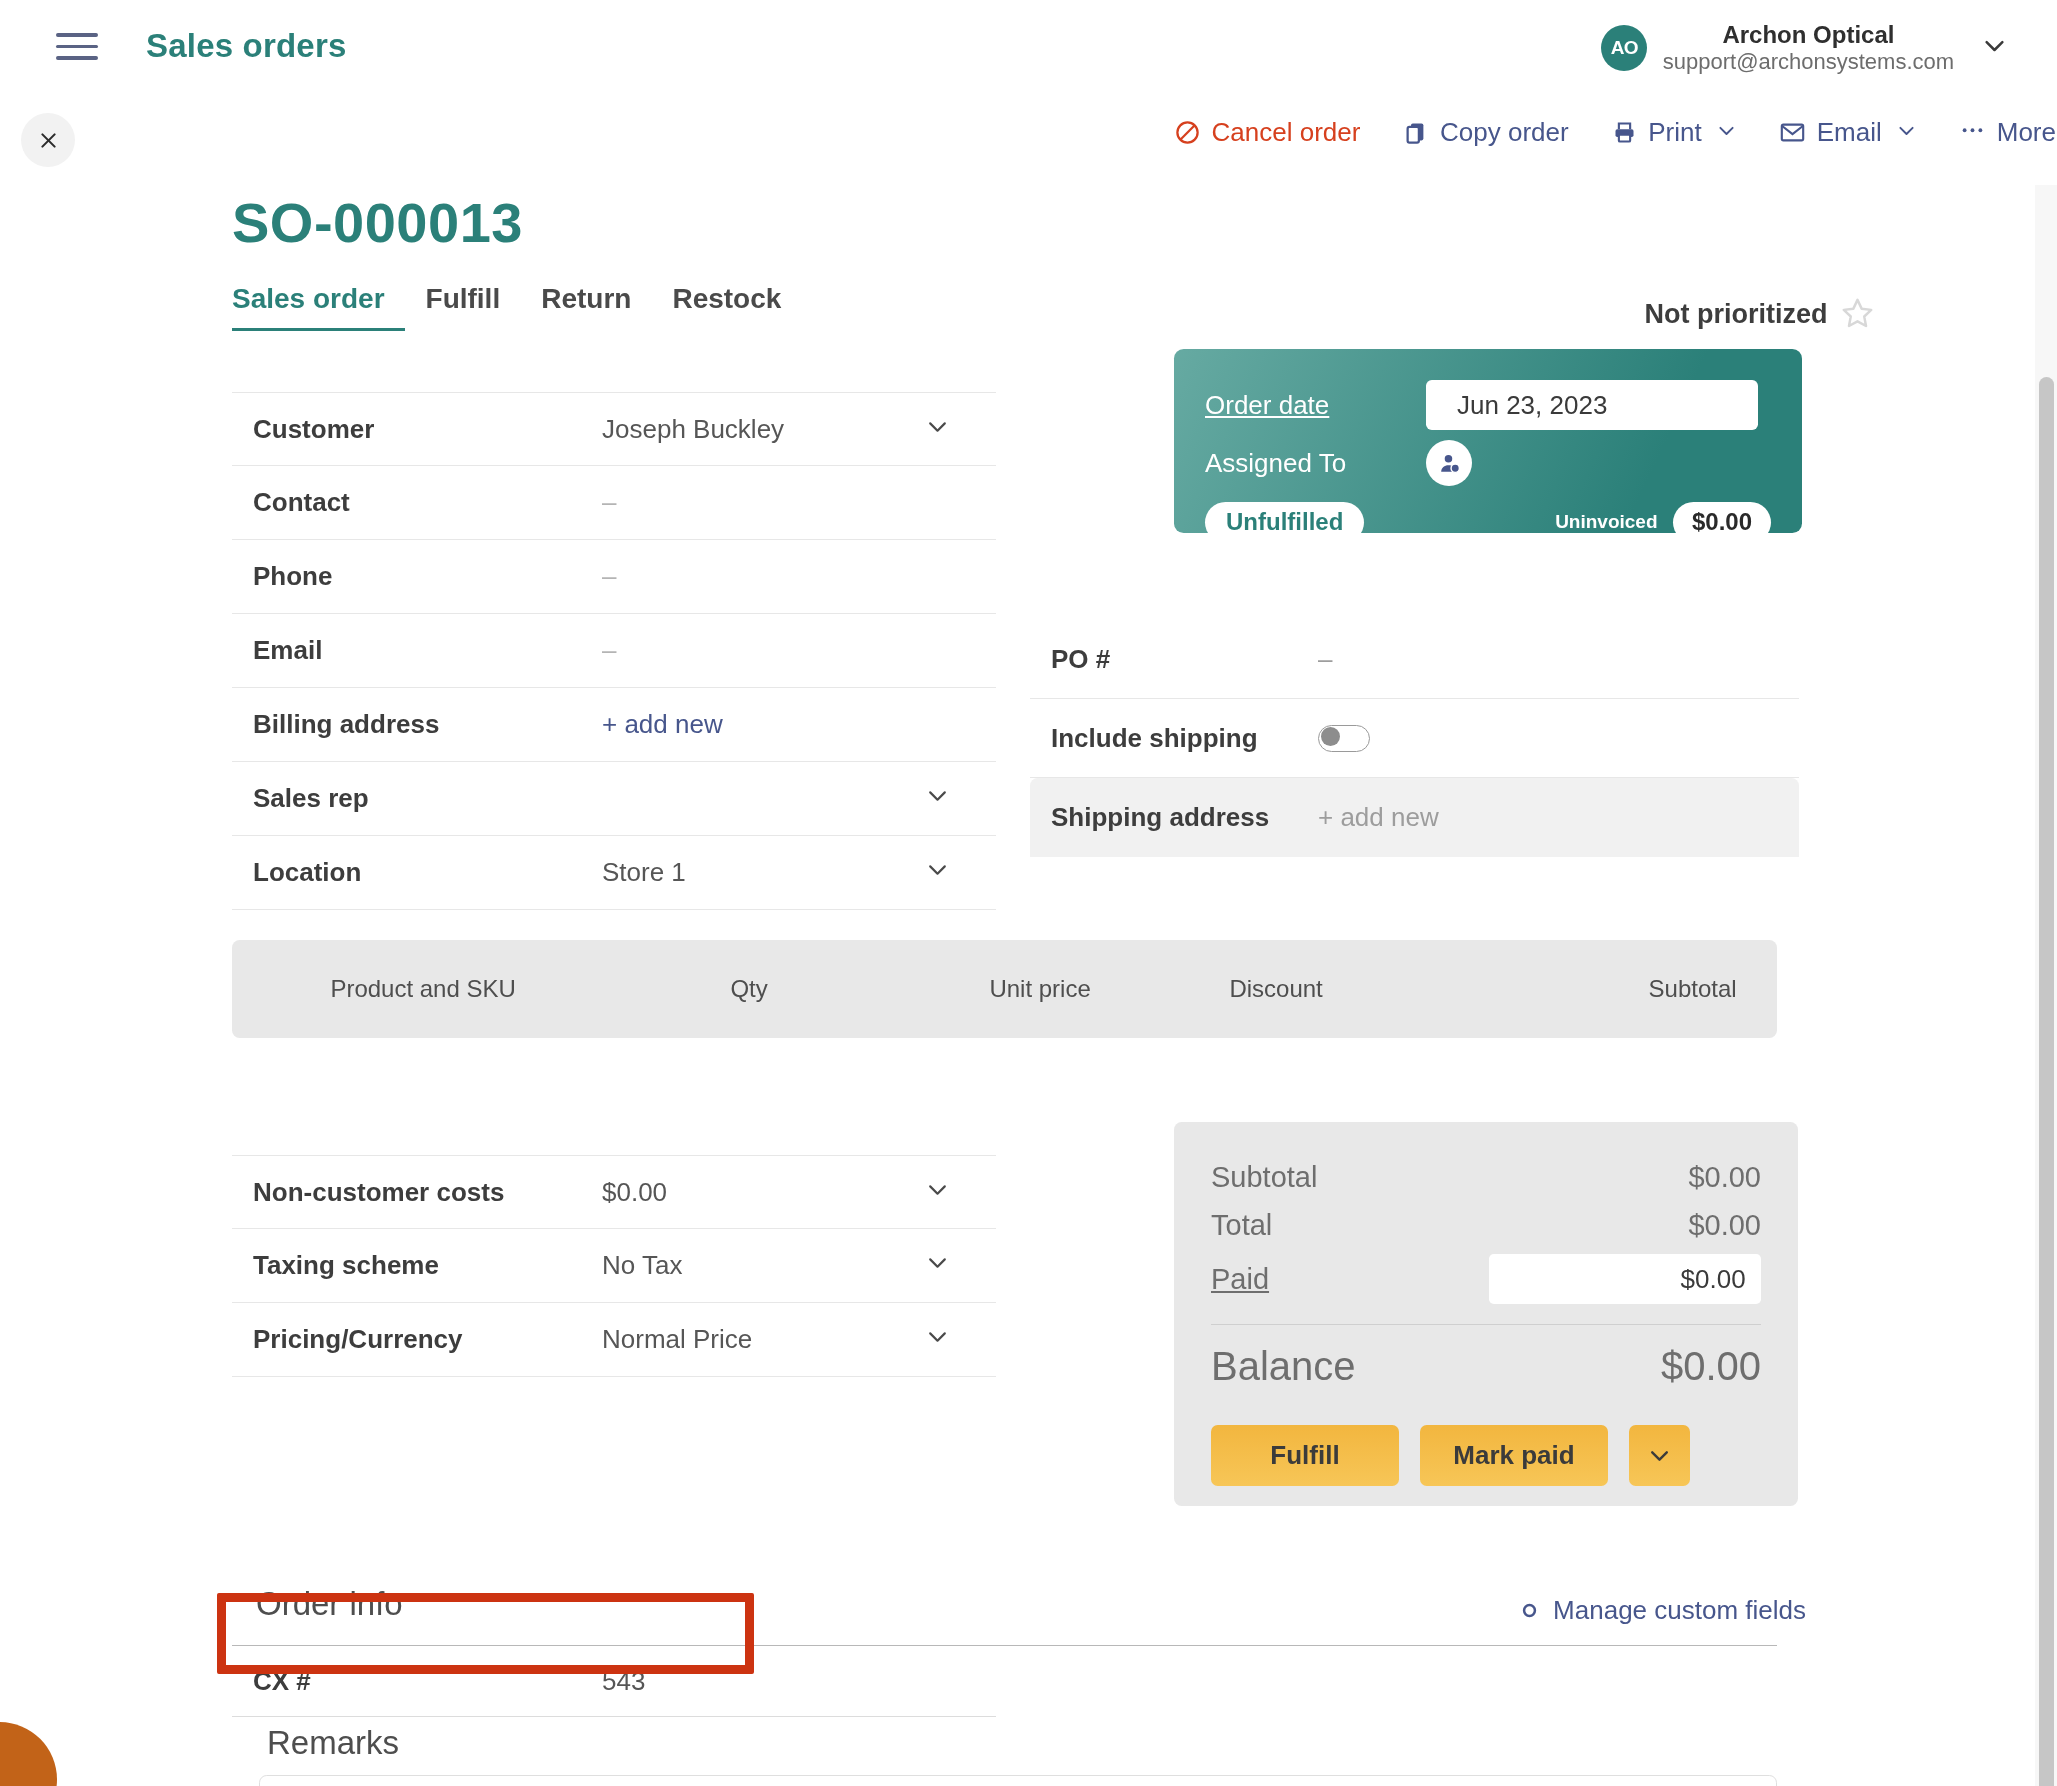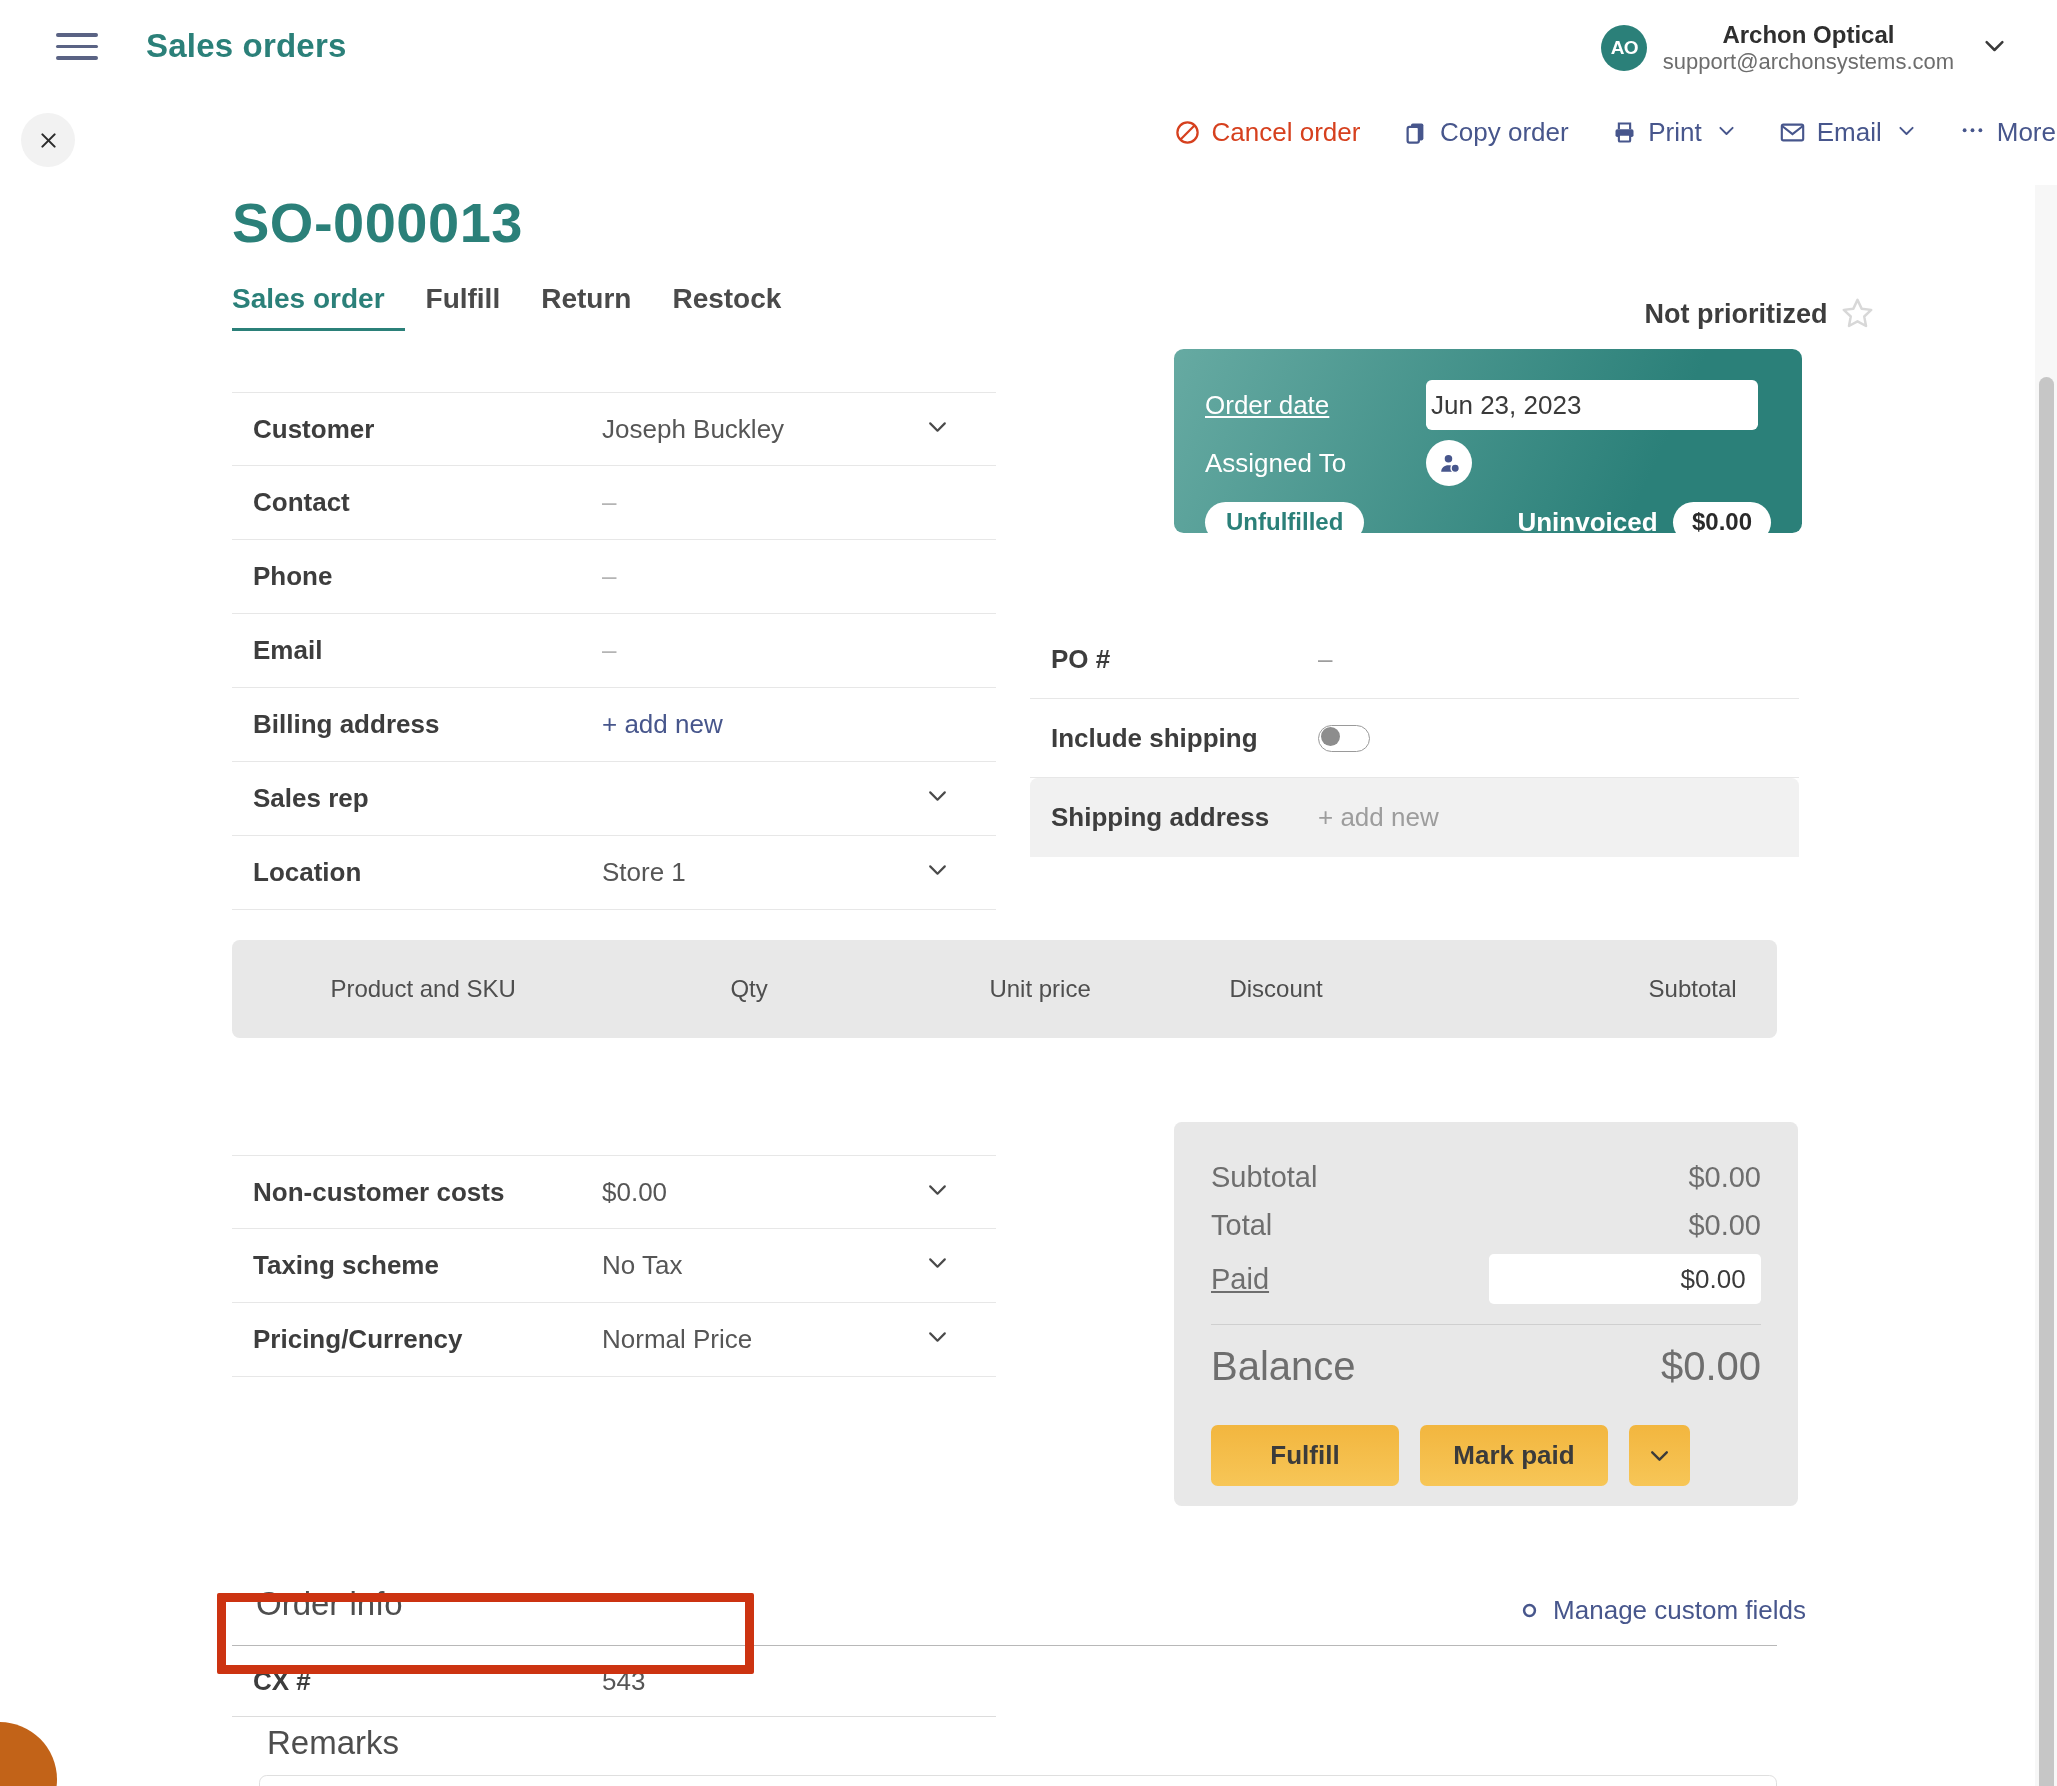--- a/index.html
+++ b/index.html
@@ -100,34 +100,34 @@
   .teal-card {
     position: absolute; left: 1174px; top: 349px; width: 628px; height: 184px;
     background: linear-gradient(115deg, #66aaa2 0%, #2b8079 75%);
     border-radius: 9.6px; padding: 27px 31px; color: #fff;
   }
   .tc-row { display: flex; align-items: center; height: 58px; }
   .tc-lbl { font-size: 26px; width: 221px; }
   .tc-lbl.ul { text-decoration: underline; }
   .date-input {
     width: 332px; height: 50px; background: #fff; border: none; border-radius: 5.8px;
-    font-size: 26px; color: #3a3a3a; padding: 0 5px;
+    font-size: 26px; color: #3a3a3a; padding: 0 31px;
     font-family: "Liberation Sans", sans-serif;
   }
   .assignee {
     width: 46px; height: 46px; border-radius: 50%; background: #fff;
     display: flex; align-items: center; justify-content: center; cursor: pointer;
   }
   .tc-foot { display: flex; align-items: center; justify-content: space-between; margin-top: 9.6px; }
   .pill {
     background: #fff; color: #2b8079; font-size: 24px; font-weight: bold;
     border-radius: 21px; padding: 6.7px 21px;
   }
   .tc-right { display: flex; align-items: center; gap: 15.4px; }
-  .tc-right .uninv { font-size: 26px; font-weight: bold; }
+  .tc-right .uninv { font-size: 19px; font-weight: bold; }
   .pill-amt {
     background: #fff; color: #2a2a2a; font-size: 24px; font-weight: bold;
     border-radius: 21px; padding: 6.7px 19px;
   }
 
   
   .right-form { position: absolute; left: 1030px; top: 620px; width: 769px; }
   .rrow {
     display: flex; align-items: center; height: 79px; position: relative;
     border-bottom: 1px solid #e7e7e7;

